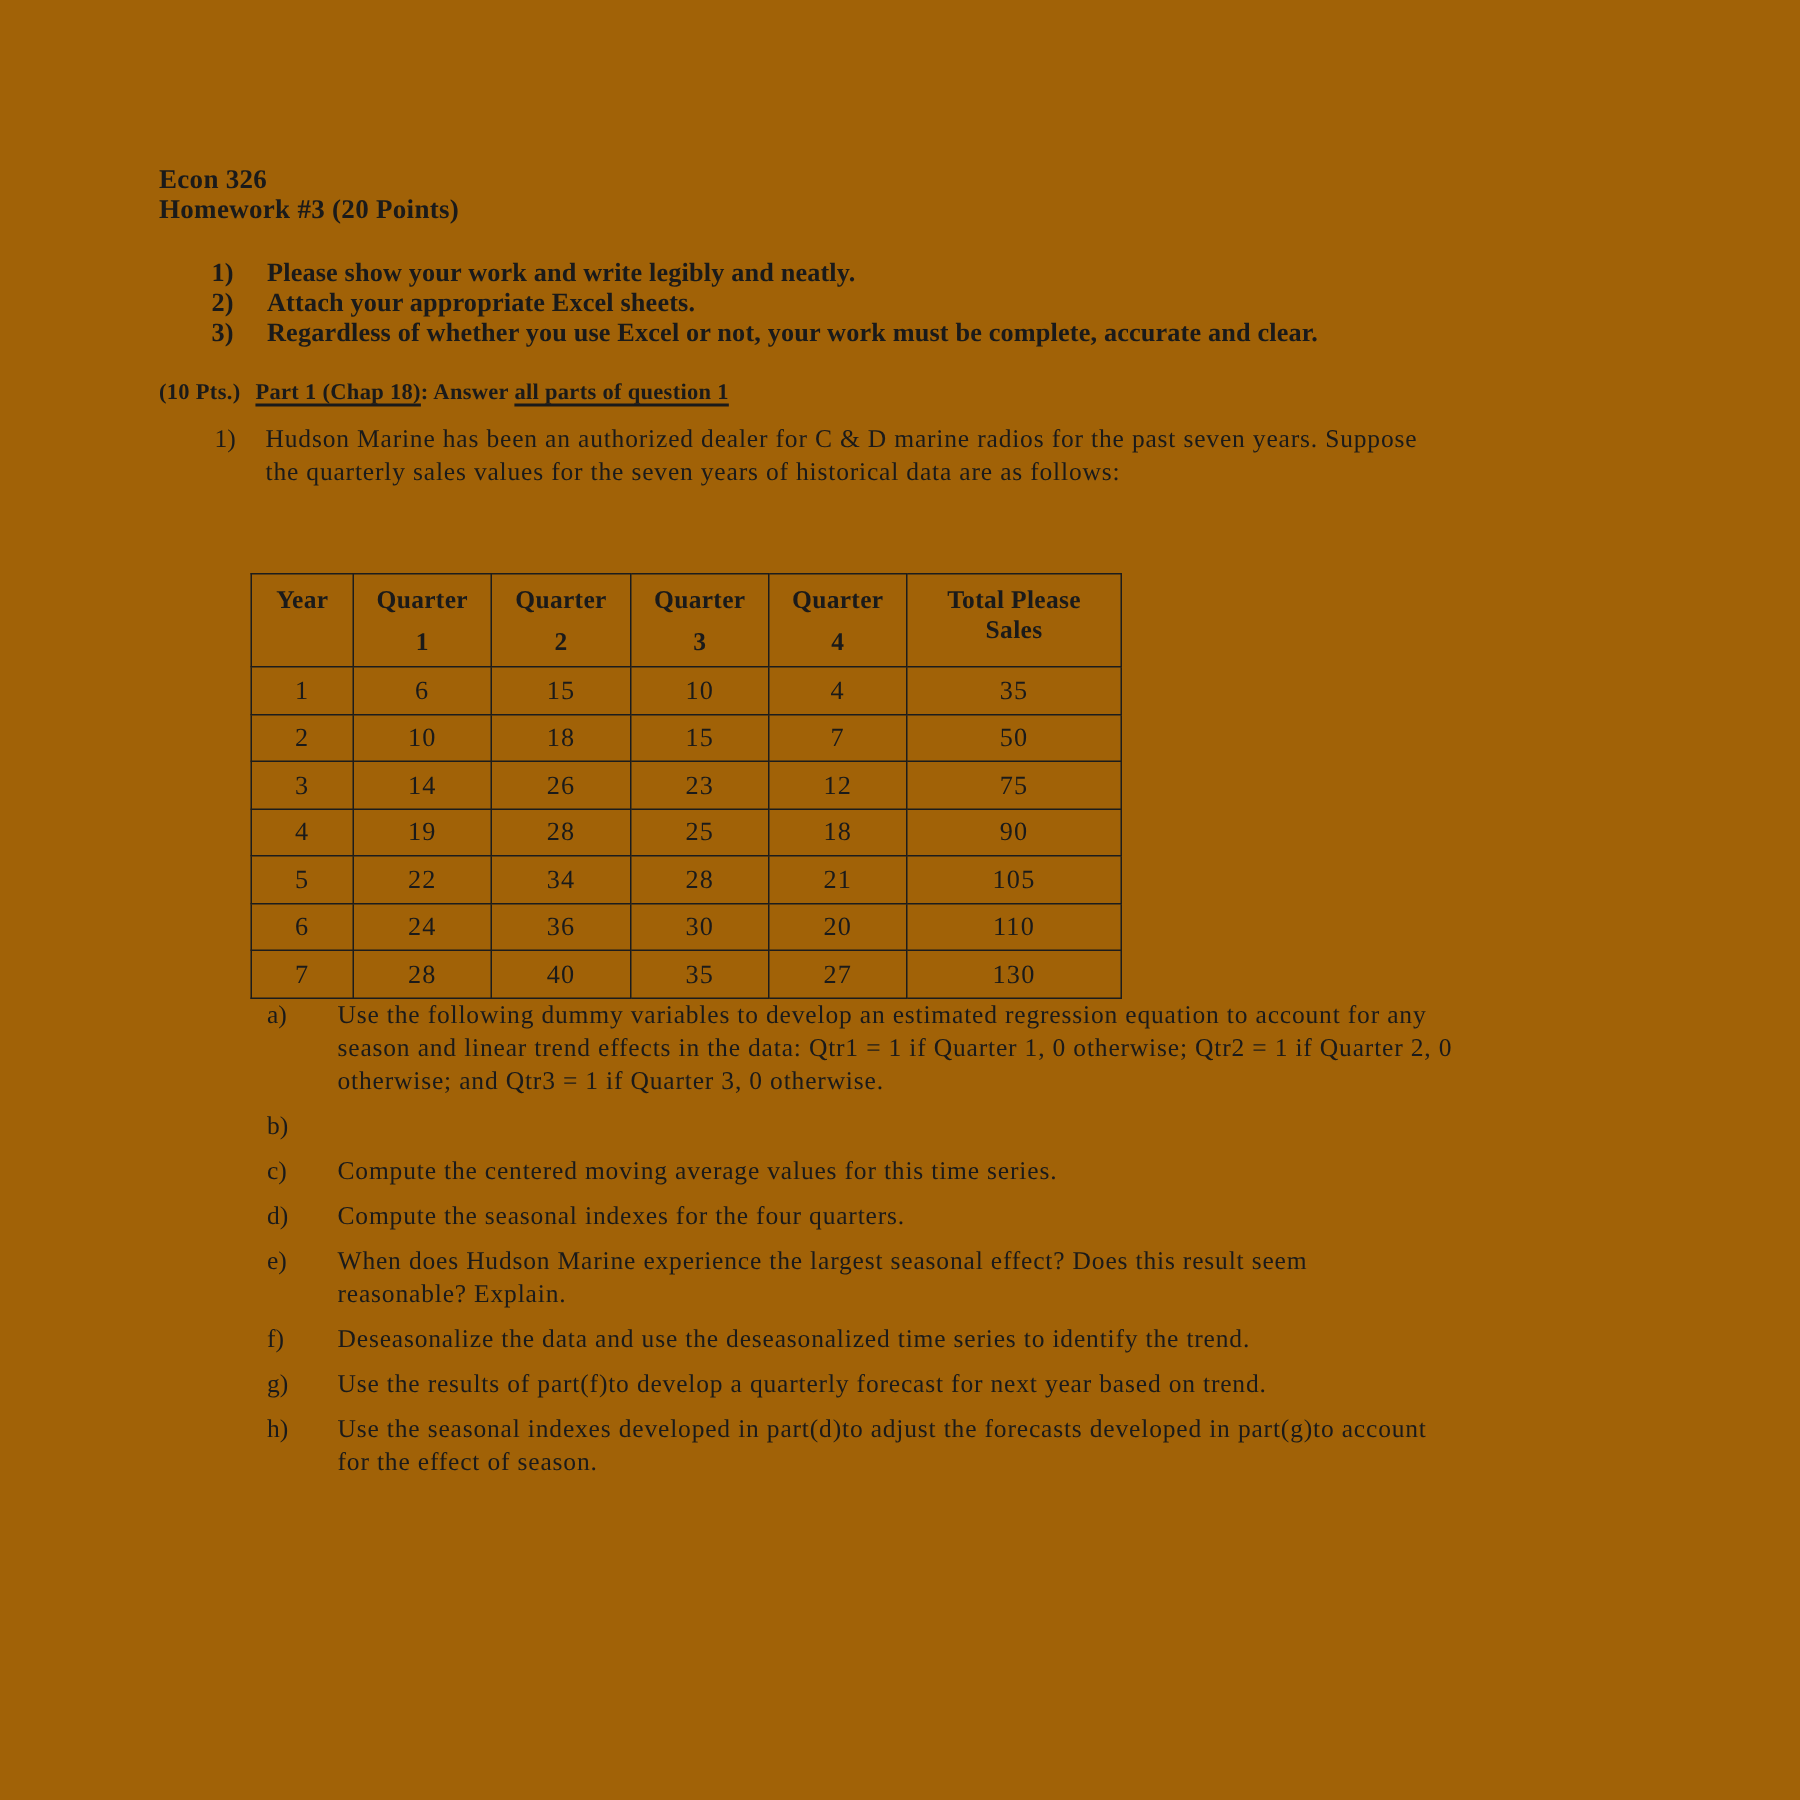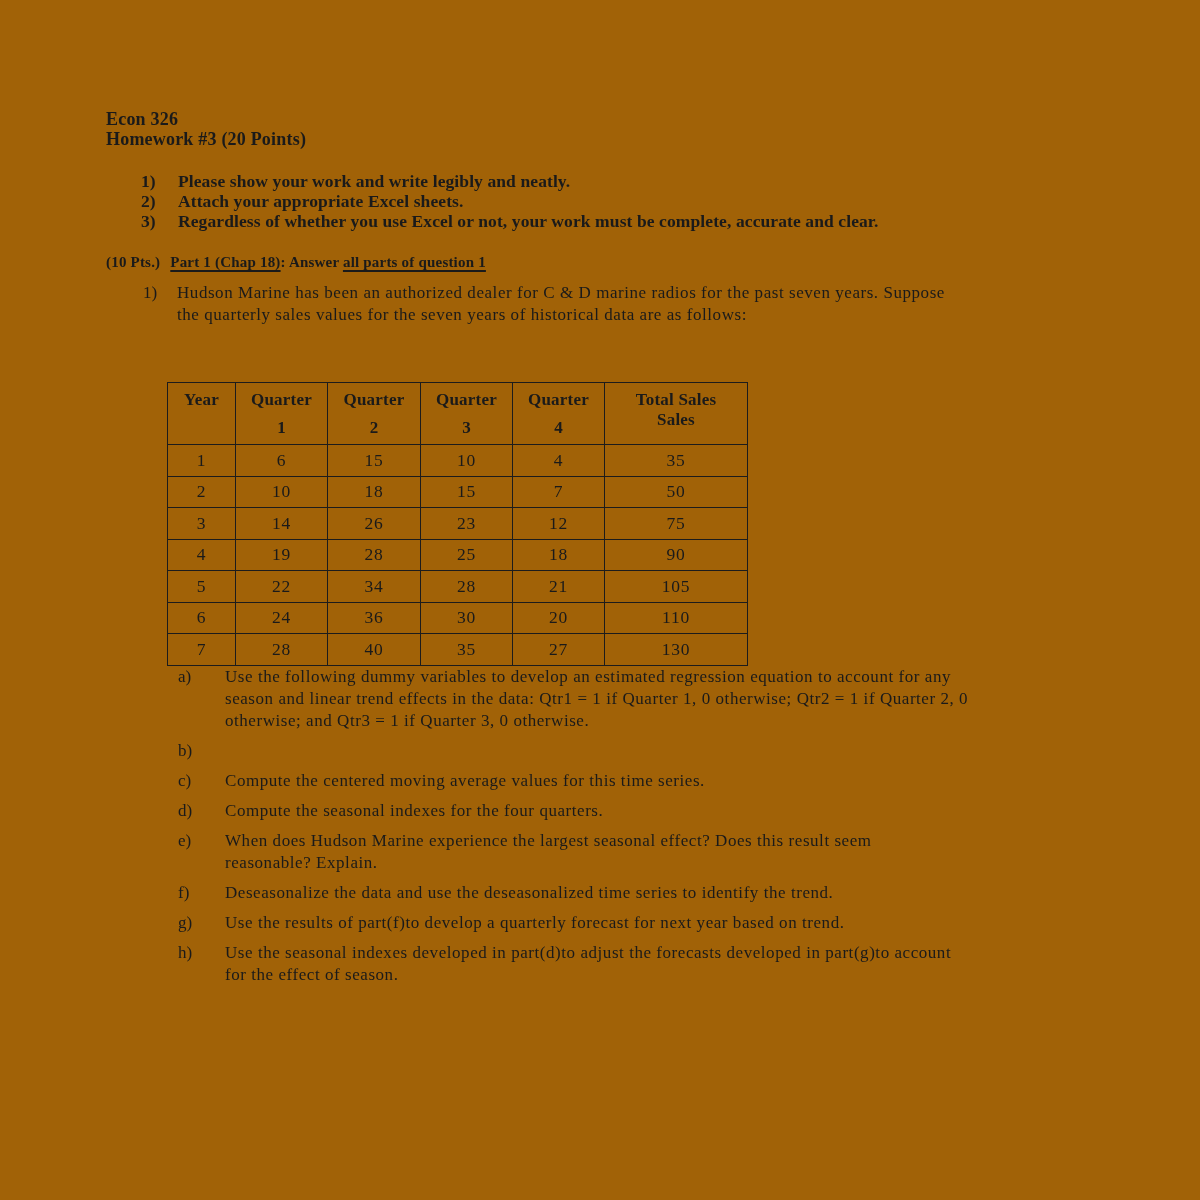--- a/index.html
+++ b/index.html
@@ -135,21 +135,21 @@
           </th>
           <th class="hcell qcol">
             <div class="h1">Quarter</div>
             <div class="h2">3</div>
           </th>
           <th class="hcell qcol">
             <div class="h1">Quarter</div>
             <div class="h2">4</div>
           </th>
           <th class="hcell tcol">
-            <div class="h1">Total Sales</div>
+            <div class="h1">Total Please</div>
             <div class="h2">Sales</div>
           </th>
         </tr>
       </thead>
     <tbody>
         <tr>
           <td class="dcell">1</td>
           <td class="dcell">6</td>
           <td class="dcell">15</td>
           <td class="dcell">10</td>

